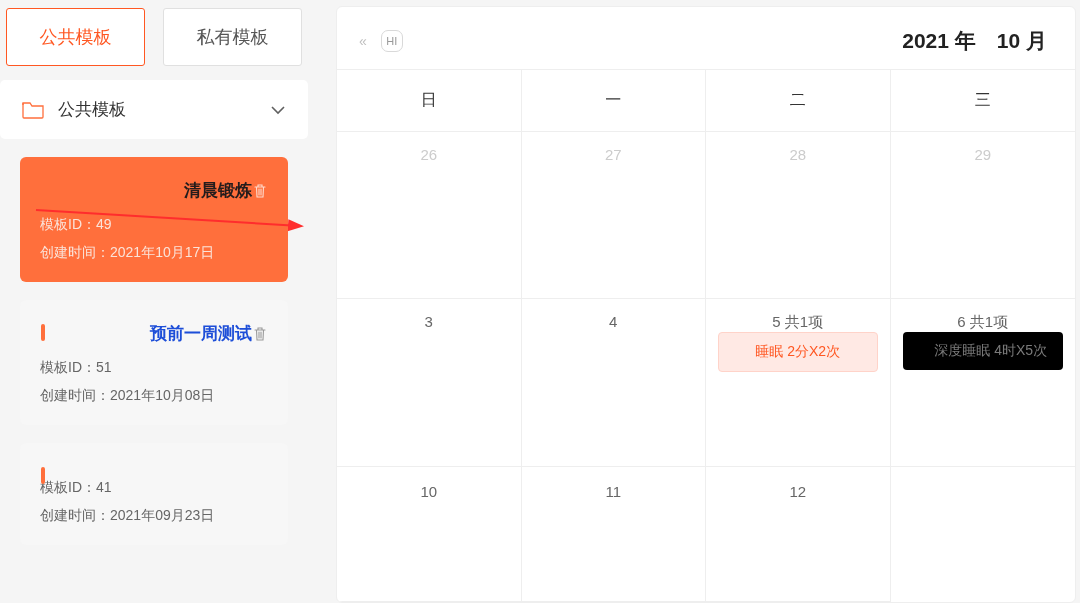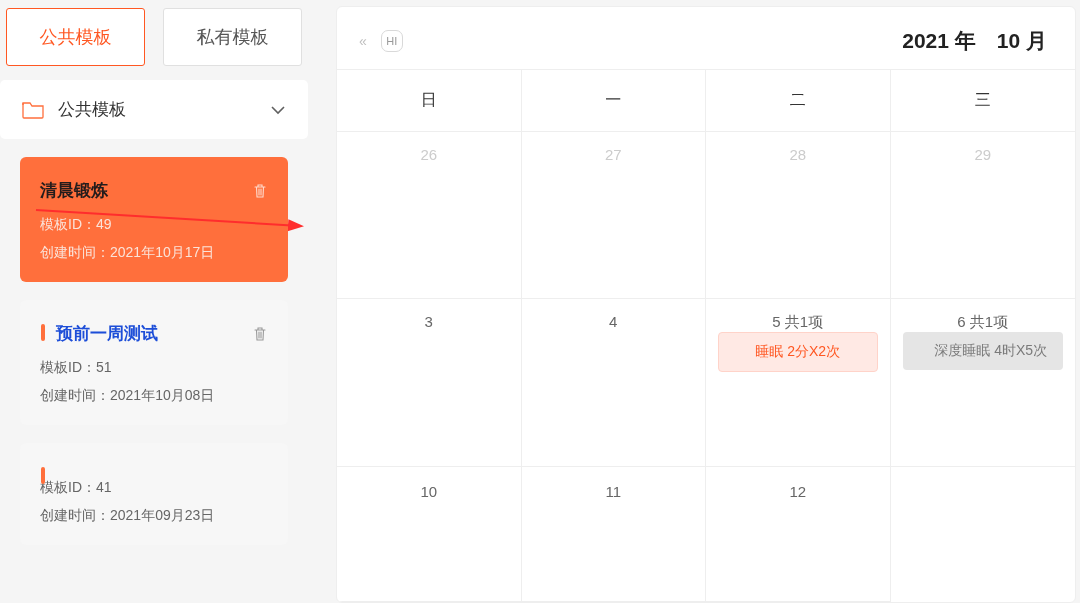--- a/index.html
+++ b/index.html
@@ -55,21 +55,21 @@
     .card-normal { background: #f7f7f7; }
     .card-normal .bar {
       position: absolute;
       left: 21px;
       top: 24px;
       width: 4px;
       height: 17px;
       background: #ff6f3c;
       border-radius: 2px;
     }
-    .card-title-row { display:flex; align-items:center; justify-content:space-between; }
+    .card-title-row { display:flex; align-items:center; justify-content:flex-end; }
     .card-title { font-size: 17px; font-weight: 700; }
     .card-selected .card-title{ color:#241c1c;}
     .card-normal .card-title { color:#1d4ed8; padding-left:16px; }
     .trash { width: 16px; height: 16px; opacity:.75; cursor:pointer; }
     .card-sub { font-size: 14px; margin-top: 14px; color:#666; }
     .card-selected .card-sub{ color:#fbe3d9; }
     .card-sub + .card-sub{ margin-top:10px;}
     
     .main { flex: 1; background: #fff; margin: 6px 4px 0 16px; border-radius: 6px; border:1px solid #eee; overflow:hidden; display:flex; flex-direction:column;}
     .cal-top {
@@ -92,21 +92,21 @@
     .date-num{ text-align:center; font-size:15px; color:#666; }
     .date-num.other{ color:#ccc; }
     .evt{
       margin-top:0;
       text-align:center;
       font-size:14px;
       padding:10px 6px;
       border-radius:4px;
     }
     .evt-primary{ background:#ffe9e4; color:#ff5722; border:1px solid #ffd3c9;}
-    .evt-gray{ background:#e5e5e5; color:#7a7a7a;padding-left:22px;}
+    .evt-gray{ background:#000000; color:#7a7a7a;padding-left:22px;}
     
     .small-row{ min-height:54px; padding:16px 12px;}
     
     svg.arrow{ position:absolute; left:16px; top:86px; pointer-events:none;}
   </style>
 </head>
 <body>
 
 <div class="page">
   <div class="sidebar">

